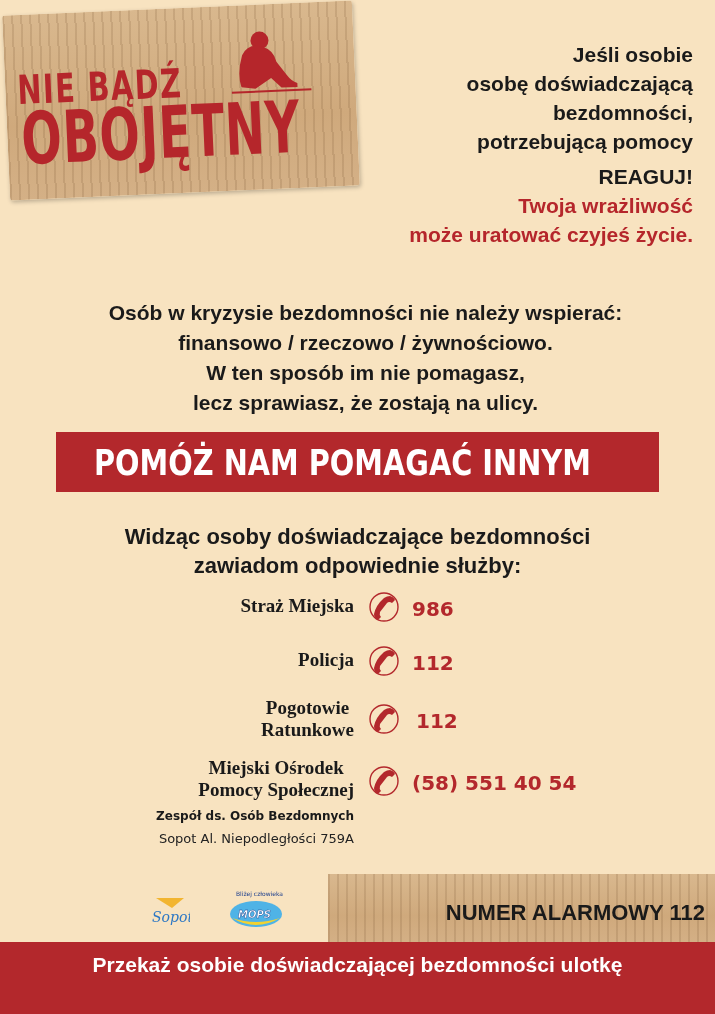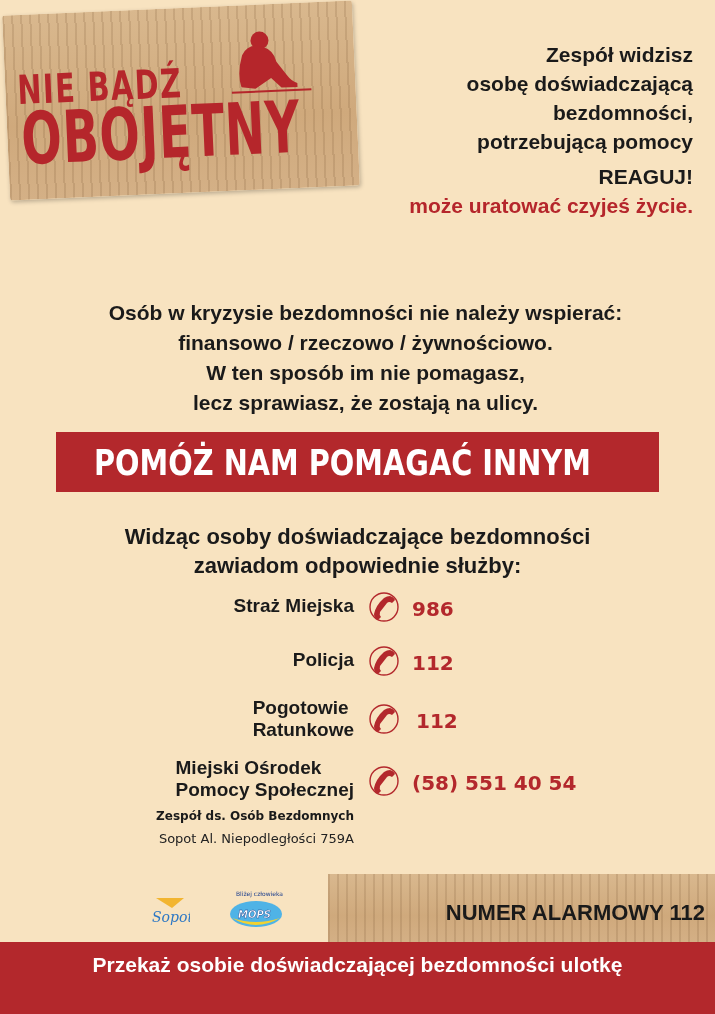--- a/index.html
+++ b/index.html
@@ -58,22 +58,22 @@
     font-family: "DejaVu Sans", sans-serif;
     transform: scaleX(0.80); transform-origin: left center; white-space: nowrap;
   }
   .notify {
     position: absolute; left: 0; right: 0; top: 522px; text-align: center;
     font-weight: bold; font-size: 22px; line-height: 29px;
   }
   .contacts { position: absolute; left: 0; top: 585px; width: 715px; }
   .row { position: absolute; left: 0; width: 715px; }
   .name {
-    position: absolute; right: 361px; text-align: left;
-    font-family: Liberation Sans, sans-serif; font-weight: bold; font-size: 19px; line-height: 22px;
+    position: absolute; right: 361px; text-align: center;
+    font-family: Liberation Serif, serif; font-weight: bold; font-size: 19px; line-height: 22px;
     white-space: nowrap;
   }
   .phone-icon { position: absolute; left: 368px; width: 32px; height: 32px; }
   .num {
     position: absolute; left: 412px; color: #b3282c;
     font-family: "DejaVu Sans", sans-serif; font-weight: bold; font-size: 20px; white-space: nowrap;
   }
   .sub {
     position: absolute; right: 361px; text-align: right; white-space: nowrap;
     font-family: "DejaVu Sans", sans-serif;
@@ -99,25 +99,26 @@
   <svg class="figure" viewBox="0 0 80 66">
     <ellipse cx="30" cy="12" rx="9" ry="9" fill="#b5262b"></ellipse>
     <path d="M12 26 Q18 14 32 18 Q44 22 46 34 L56 48 Q60 54 66 56 L66 60 L50 60 L40 50 L24 60 L10 58 Q6 44 12 26 Z" fill="#b5262b"></path>
     <rect x="0" y="62" width="80" height="2" fill="#b5262b"></rect>
   </svg>
   <div class="sign-line1">NIE BĄDŹ</div>
   <div class="sign-line2">OBOJĘTNY</div>
 </div>
 
 <div class="intro">
-  <div>Zespół widzisz</div>
+  <div>Jeśli osobie</div>
   <div>osobę doświadczającą</div>
   <div>bezdomności,</div>
   <div>potrzebującą pomocy</div>
   <div class="react">REAGUJ!</div>
+  <div class="red">Twoja wrażliwość</div>
   <div class="red">może uratować czyjeś życie.</div>
 </div>
 
 <div class="warn">
   <div>Osób w kryzysie bezdomności nie należy wspierać:</div>
   <div>finansowo / rzeczowo / żywnościowo.</div>
   <div>W ten sposób im nie pomagasz,</div>
   <div>lecz sprawiasz, że zostają na ulicy.</div>
 </div>
 

